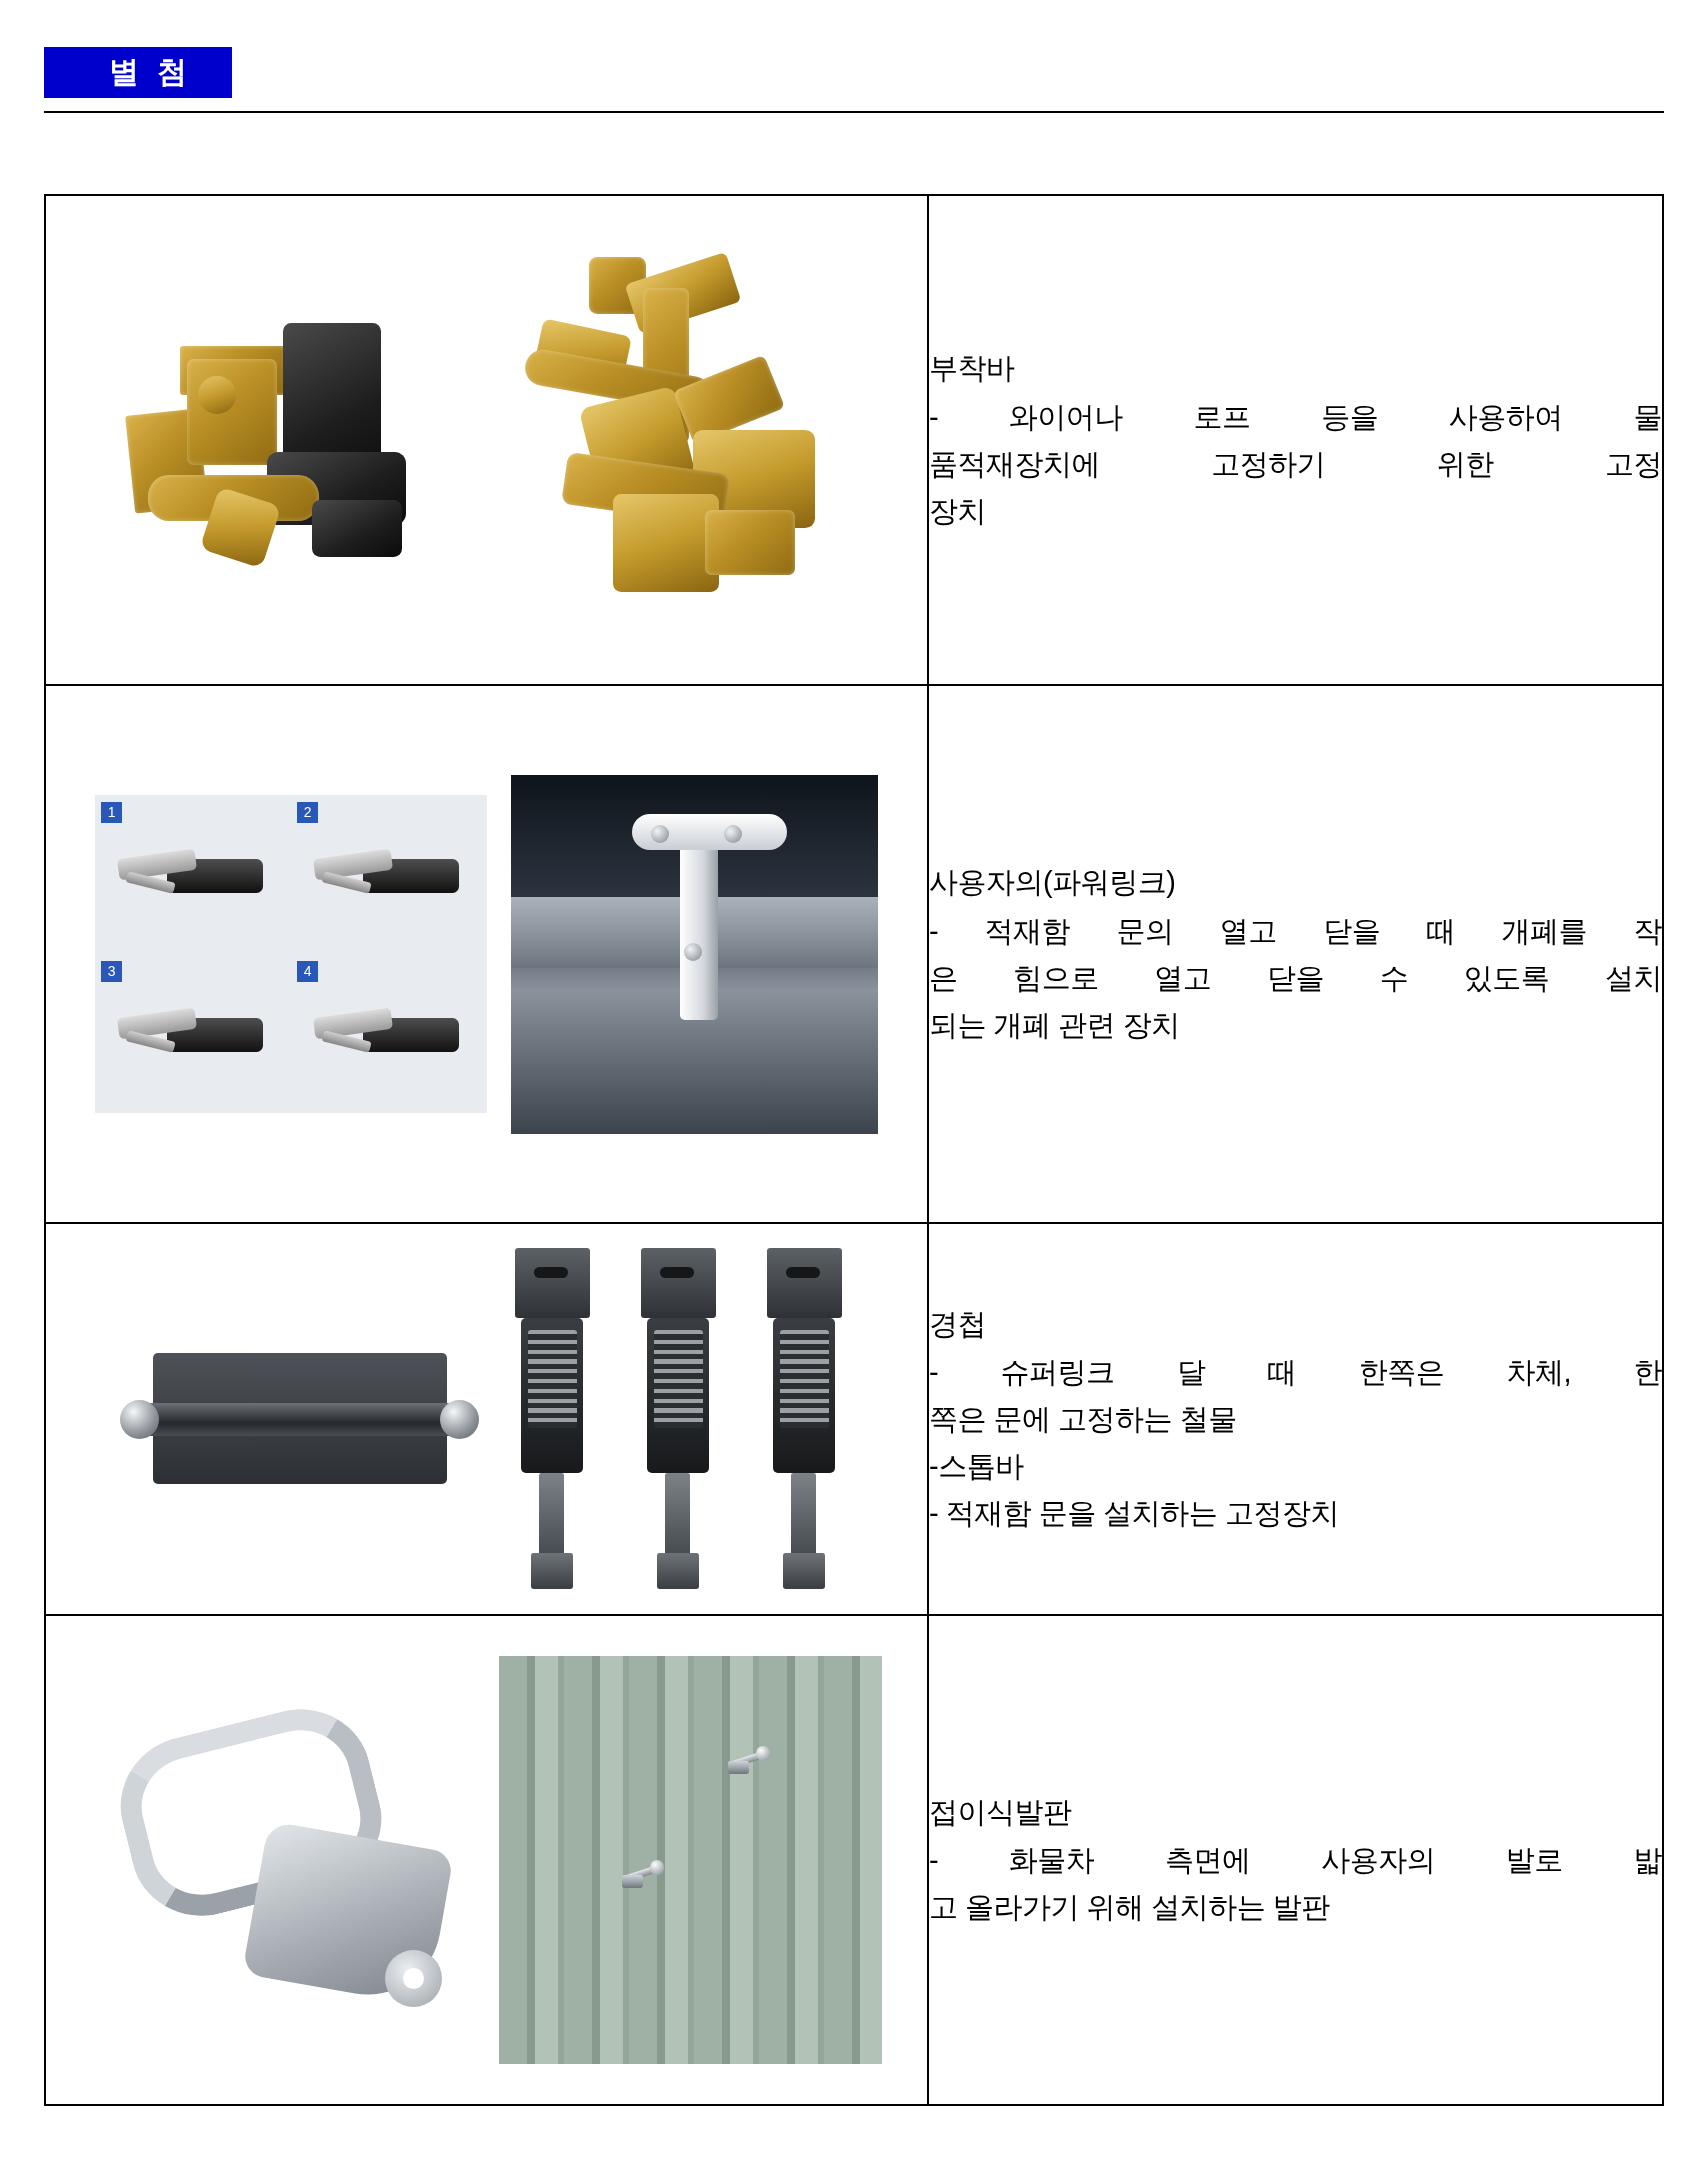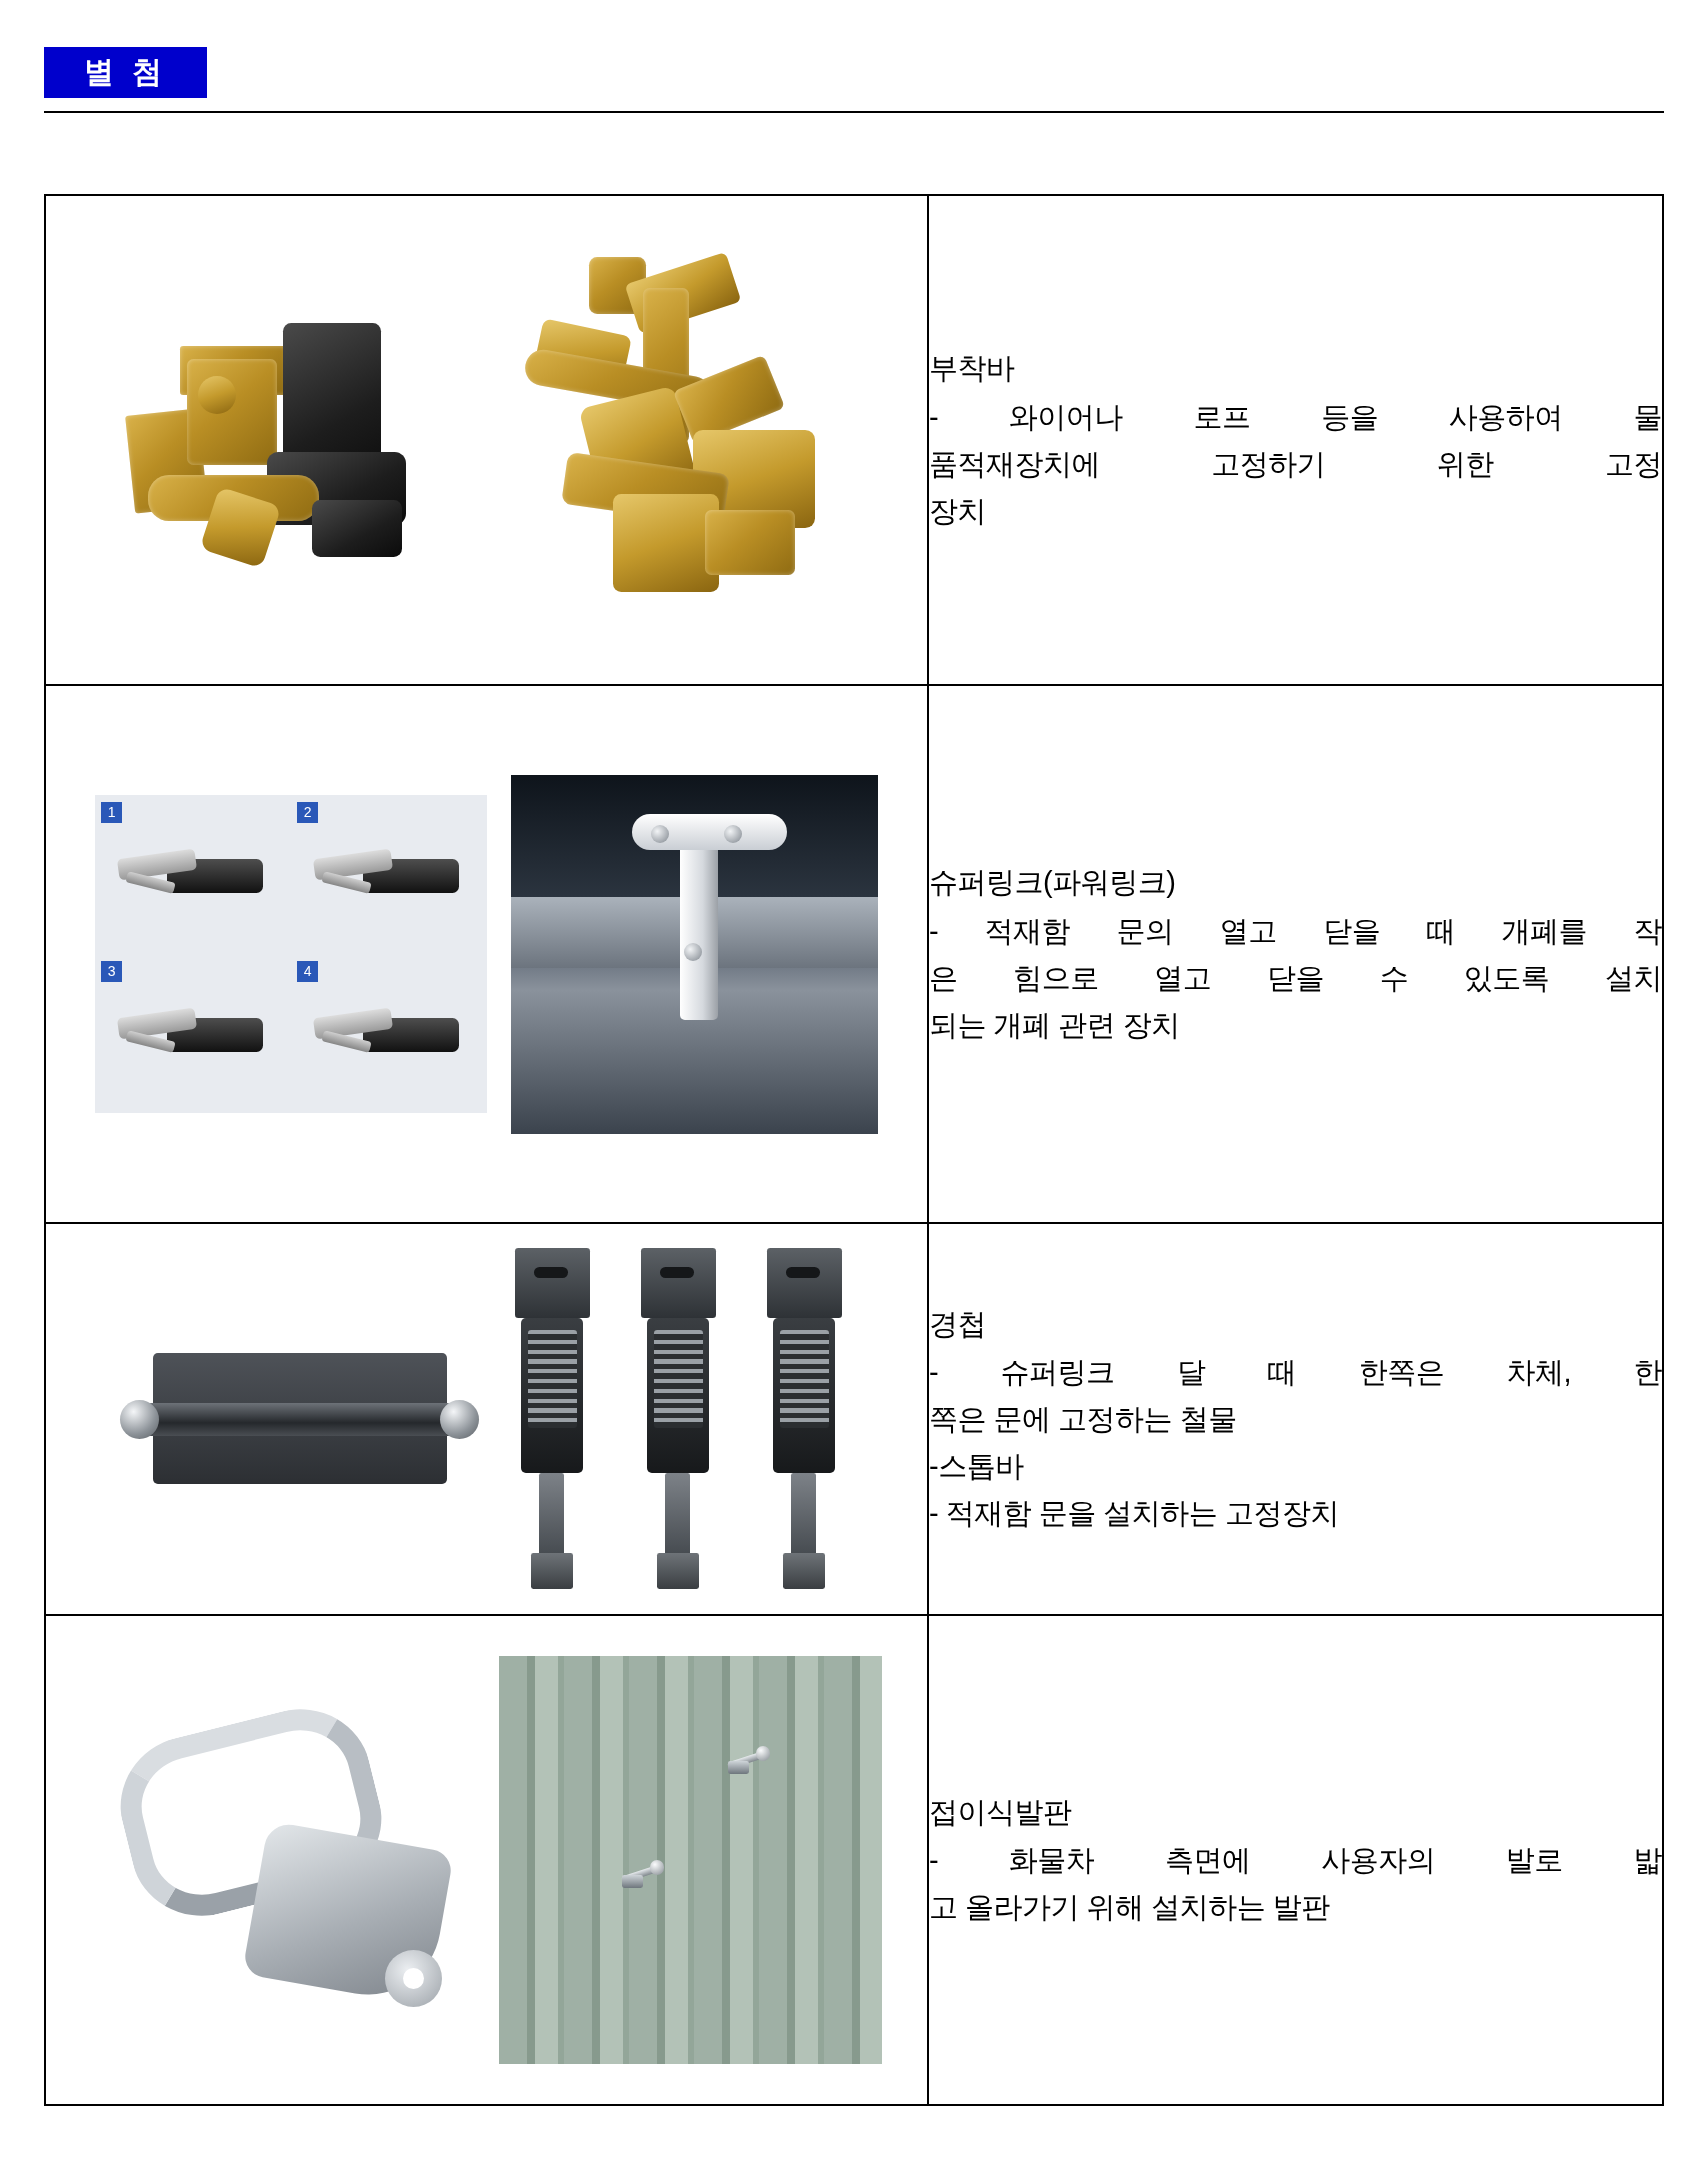--- a/index.html
+++ b/index.html
@@ -31,20 +31,21 @@
     height: 51px;
     background: #0000cc;
     color: #ffffff;
     font-size: 30px;
     font-weight: bold;
     letter-spacing: 4.9px;
     display: flex;
     align-items: center;
     justify-content: center;
     font-family: "Liberation Sans", sans-serif;
+    padding-left: 25px;
   }
   .header-title {
     position: absolute;
     left: 186px;
     top: 0;
     height: 51px;
     display: flex;
     align-items: center;
     font-size: 31px;
     font-weight: bold;
@@ -452,21 +453,21 @@
             <div class="link-arm"></div>
             <div class="link-head"></div>
             <div class="bolt" style="left:38%; top:14%;"></div>
             <div class="bolt" style="left:58%; top:14%;"></div>
             <div class="bolt" style="left:47%; top:47%;"></div>
           </div>
 
         </div>
       </td>
       <td class="desc-cell">
-        <span class="term">슈퍼링크(파워링크)</span>
+        <span class="term">사용자의(파워링크)</span>
         <span class="line">- 적재함 문의 열고 닫을 때 개폐를 작</span>
         <span class="line">은 힘으로 열고 닫을 수 있도록 설치</span>
         <span class="line last">되는 개폐 관련 장치</span>
       </td>
     </tr>
 
     <tr class="r3">
       <td class="img-cell">
         <div class="photo-row">
 

